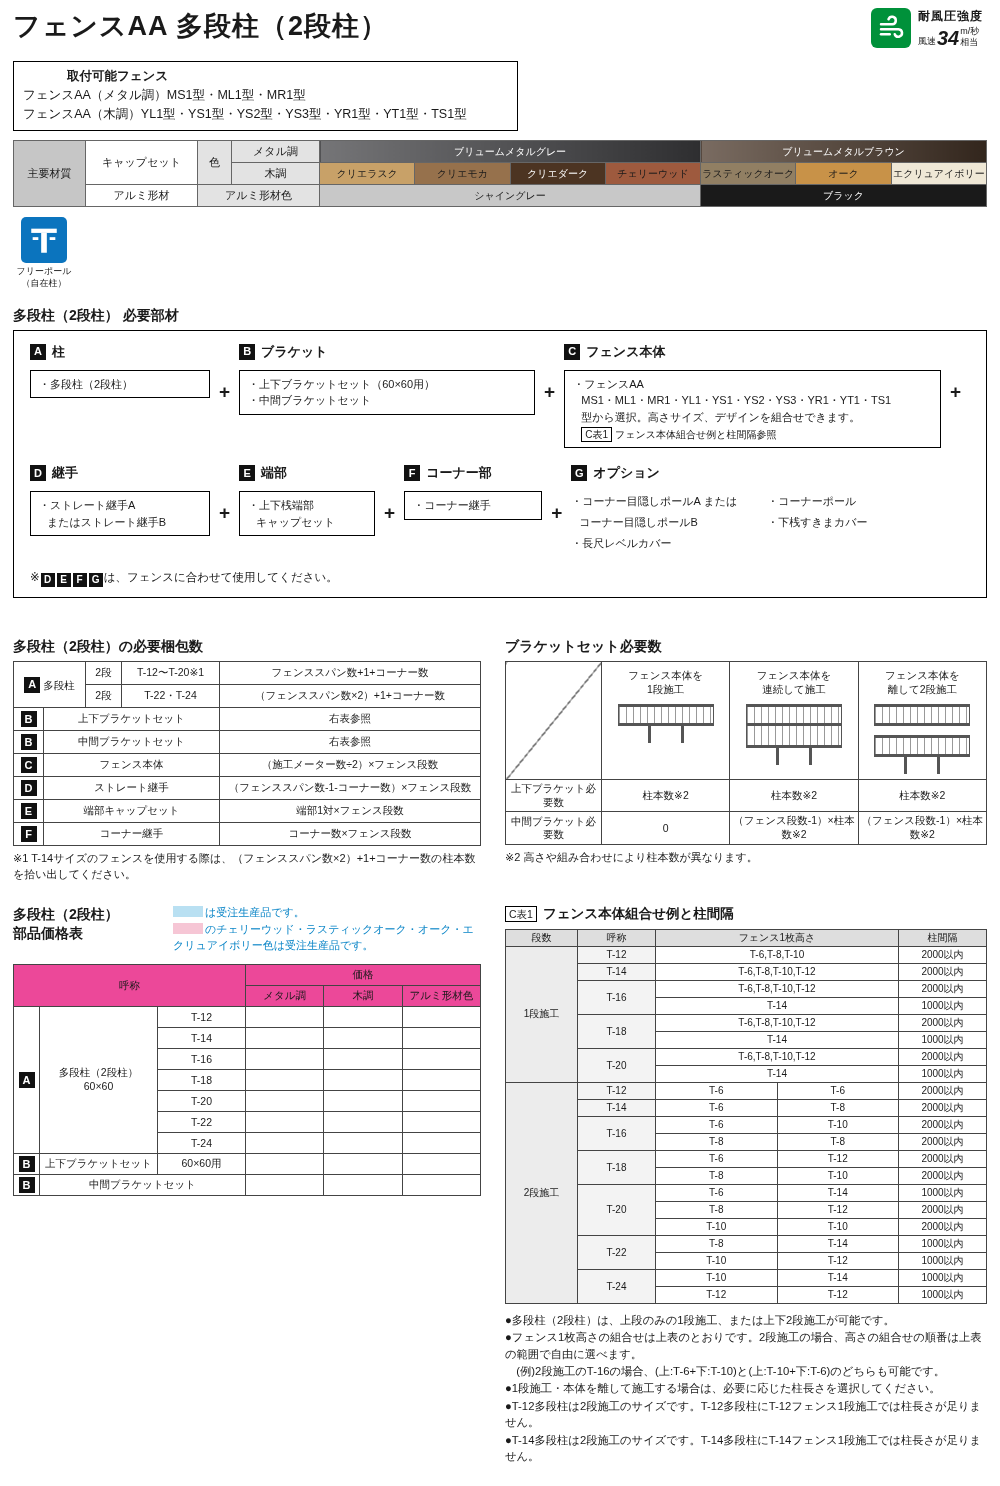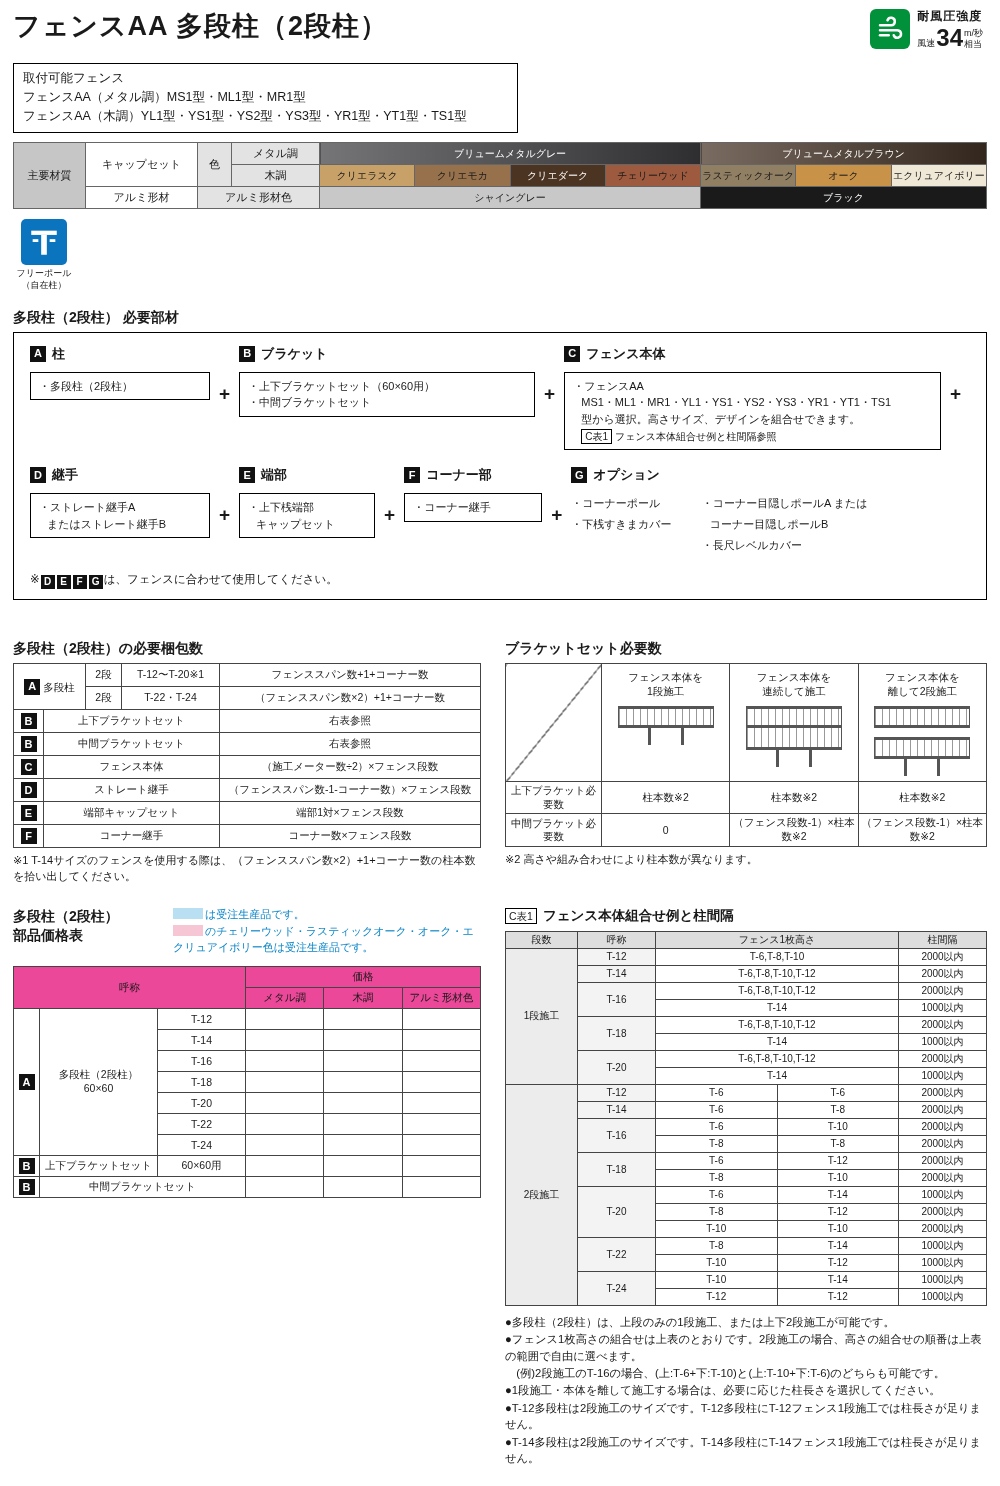--- a/index.html
+++ b/index.html
@@ -12,26 +12,26 @@
   .page { padding: 8px 13px 0; }
 
   
   .top { display: flex; justify-content: space-between; align-items: flex-start; margin-bottom: 13px; }
   .title { font-size: 27px; font-weight: bold; letter-spacing: 1px; }
   .wind { display: flex; align-items: center; gap: 7px; padding-right: 4px; }
   .wind-icon { width: 40px; height: 40px; border-radius: 6px; display: flex; align-items: center; justify-content: center; flex: none; }
   .wind-l1 { font-size: 12px; font-weight: bold; letter-spacing: 1px; }
   .wind-l2 { display: flex; align-items: flex-end; line-height: 1; margin-top: 1px; }
   .wind-prefix { font-size: 9px; padding-bottom: 2px; }
-  .wind-val { font-size: 24px; font-weight: bold; padding: 0 1px; }
+  .wind-val { font-size: 20px; font-weight: bold; padding: 0 1px; font-style: italic; }
   .wind-unit-wrap { display: flex; flex-direction: column; font-size: 9px; line-height: 1.15; padding-bottom: 1px; }
 
   
   .compat { width: 505px; border: 1px solid #000; padding: 5px 9px 7px; font-size: 12.5px; line-height: 1.5; margin-bottom: 9px; }
-  .compat-title { font-weight: normal; }
+  .compat-title { font-weight: bold; margin-left: 44px; }
 
   
   .mat-table { width: 100%; border-collapse: collapse; table-layout: fixed; font-size: 11px; margin-bottom: 10px; }
   .mat-table td { border: 1px solid #666; text-align: center; vertical-align: middle; height: 22px; padding: 1px 1px; overflow: hidden; white-space: nowrap; }
   .mt-main { background: #c6c6c6; }
   .mt-color, .mt-type { background: #e3e3e3; }
   .sw { font-size: 10px; }
 
   
   .freepole { width: 62px; text-align: center; margin: 2px 0 18px; }
@@ -279,27 +279,27 @@
         </div>
       </div>
       <div class="plus">+</div>
       <div class="pg">
         <div class="part-title">
           <span class="badge">G</span>
           <span>オプション</span>
         </div>
         <div class="g-cols">
           <div>
-            <div>・コーナーポール</div>
-            <div>・下桟すきまカバー</div>
-          </div>
-          <div>
             <div>・コーナー目隠しポールA または</div>
             <div class="indent">コーナー目隠しポールB</div>
             <div>・長尺レベルカバー</div>
+          </div>
+          <div>
+            <div>・コーナーポール</div>
+            <div>・下桟すきまカバー</div>
           </div>
         </div>
       </div>
     </div>
     <div class="parts-notes">
       <div>
         <span>※</span><span class="badge sm">D</span><span class="badge sm">E</span><span class="badge sm">F</span><span class="badge sm">G</span><span>は、フェンスに合わせて使用してください。</span>
       </div>
     </div>
   </div>

